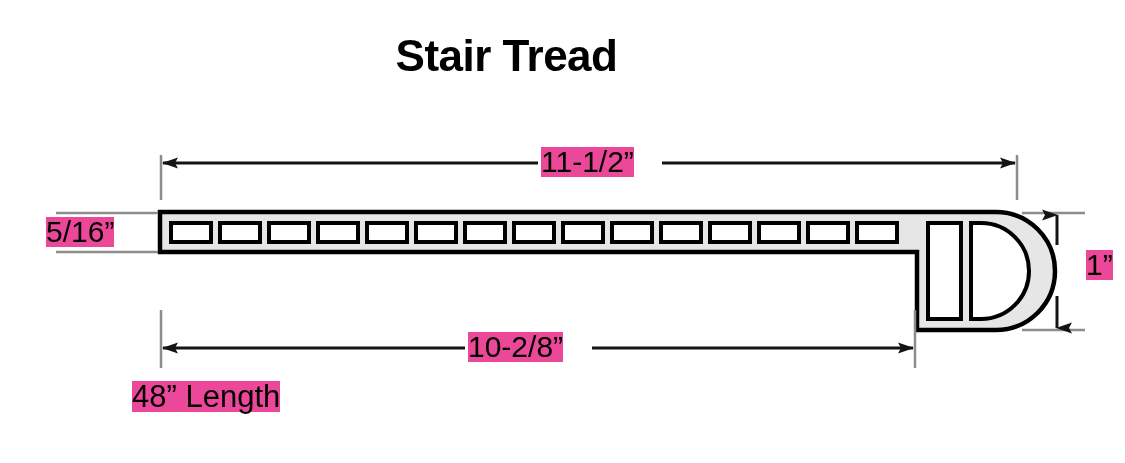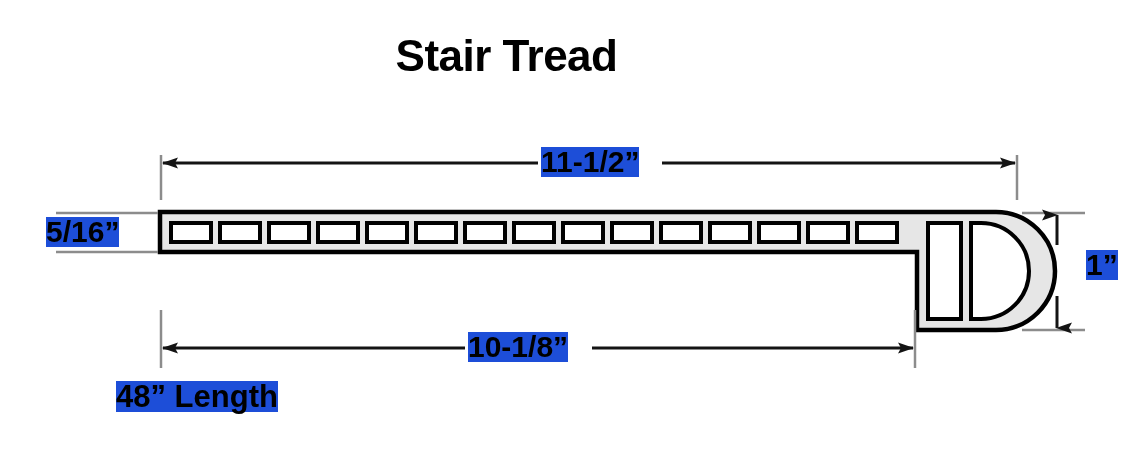--- a/index.html
+++ b/index.html
@@ -29,30 +29,30 @@
     width: 1013px;
     text-align: center;
     font-size: 44px;
     font-weight: bold;
     letter-spacing: -0.5px;
     line-height: 1;
   }
   .dim-label {
     position: absolute;
     font-size: 30px;
-    font-weight: bold;
+    font-weight: normal;
     line-height: 1;
     white-space: nowrap;
-    background: #1d4ed8;
+    background: #ec4899;
   }
   #label-top       { left: 541px; top: 147px; }
   #label-bottom    { left: 468px; top: 332px; }
   #label-left      { left: 46px;  top: 217px; }
   #label-right     { left: 1086px; top: 250px; }
-  #label-length    { left: 116px; top: 381px; font-size: 31px; }
+  #label-length    { left: 132px; top: 381px; font-size: 31px; }
   svg { position: absolute; left: 0; top: 0; }
 </style>
 </head>
 <body>
 
 <div id="drawing-root">
 
   <div class="title">Stair Tread</div>
 
   <svg width="1125" height="463" viewBox="0 0 1125 463">
@@ -128,21 +128,21 @@
       <line x1="1022" y1="213" x2="1085" y2="213" stroke="#8c8c8c" stroke-width="2.5"></line>
       <line x1="1022" y1="330" x2="1085" y2="330" stroke="#8c8c8c" stroke-width="2.5"></line>
       <line x1="1057" y1="215" x2="1057" y2="245" stroke="#141414" stroke-width="3" marker-start="url(#arrU)"></line>
       <line x1="1057" y1="296" x2="1057" y2="328" stroke="#141414" stroke-width="3" marker-end="url(#arrD)"></line>
     </g>
 
   </svg>
 
   <div class="dim-label" id="label-top">11-1/2”</div>
 
-  <div class="dim-label" id="label-bottom">10-1/8”</div>
+  <div class="dim-label" id="label-bottom">10-2/8”</div>
 
   <div class="dim-label" id="label-left">5/16”</div>
 
   <div class="dim-label" id="label-right">1”</div>
 
   <div class="dim-label" id="label-length">48” Length</div>
 
 </div>
 
 </body></html>

